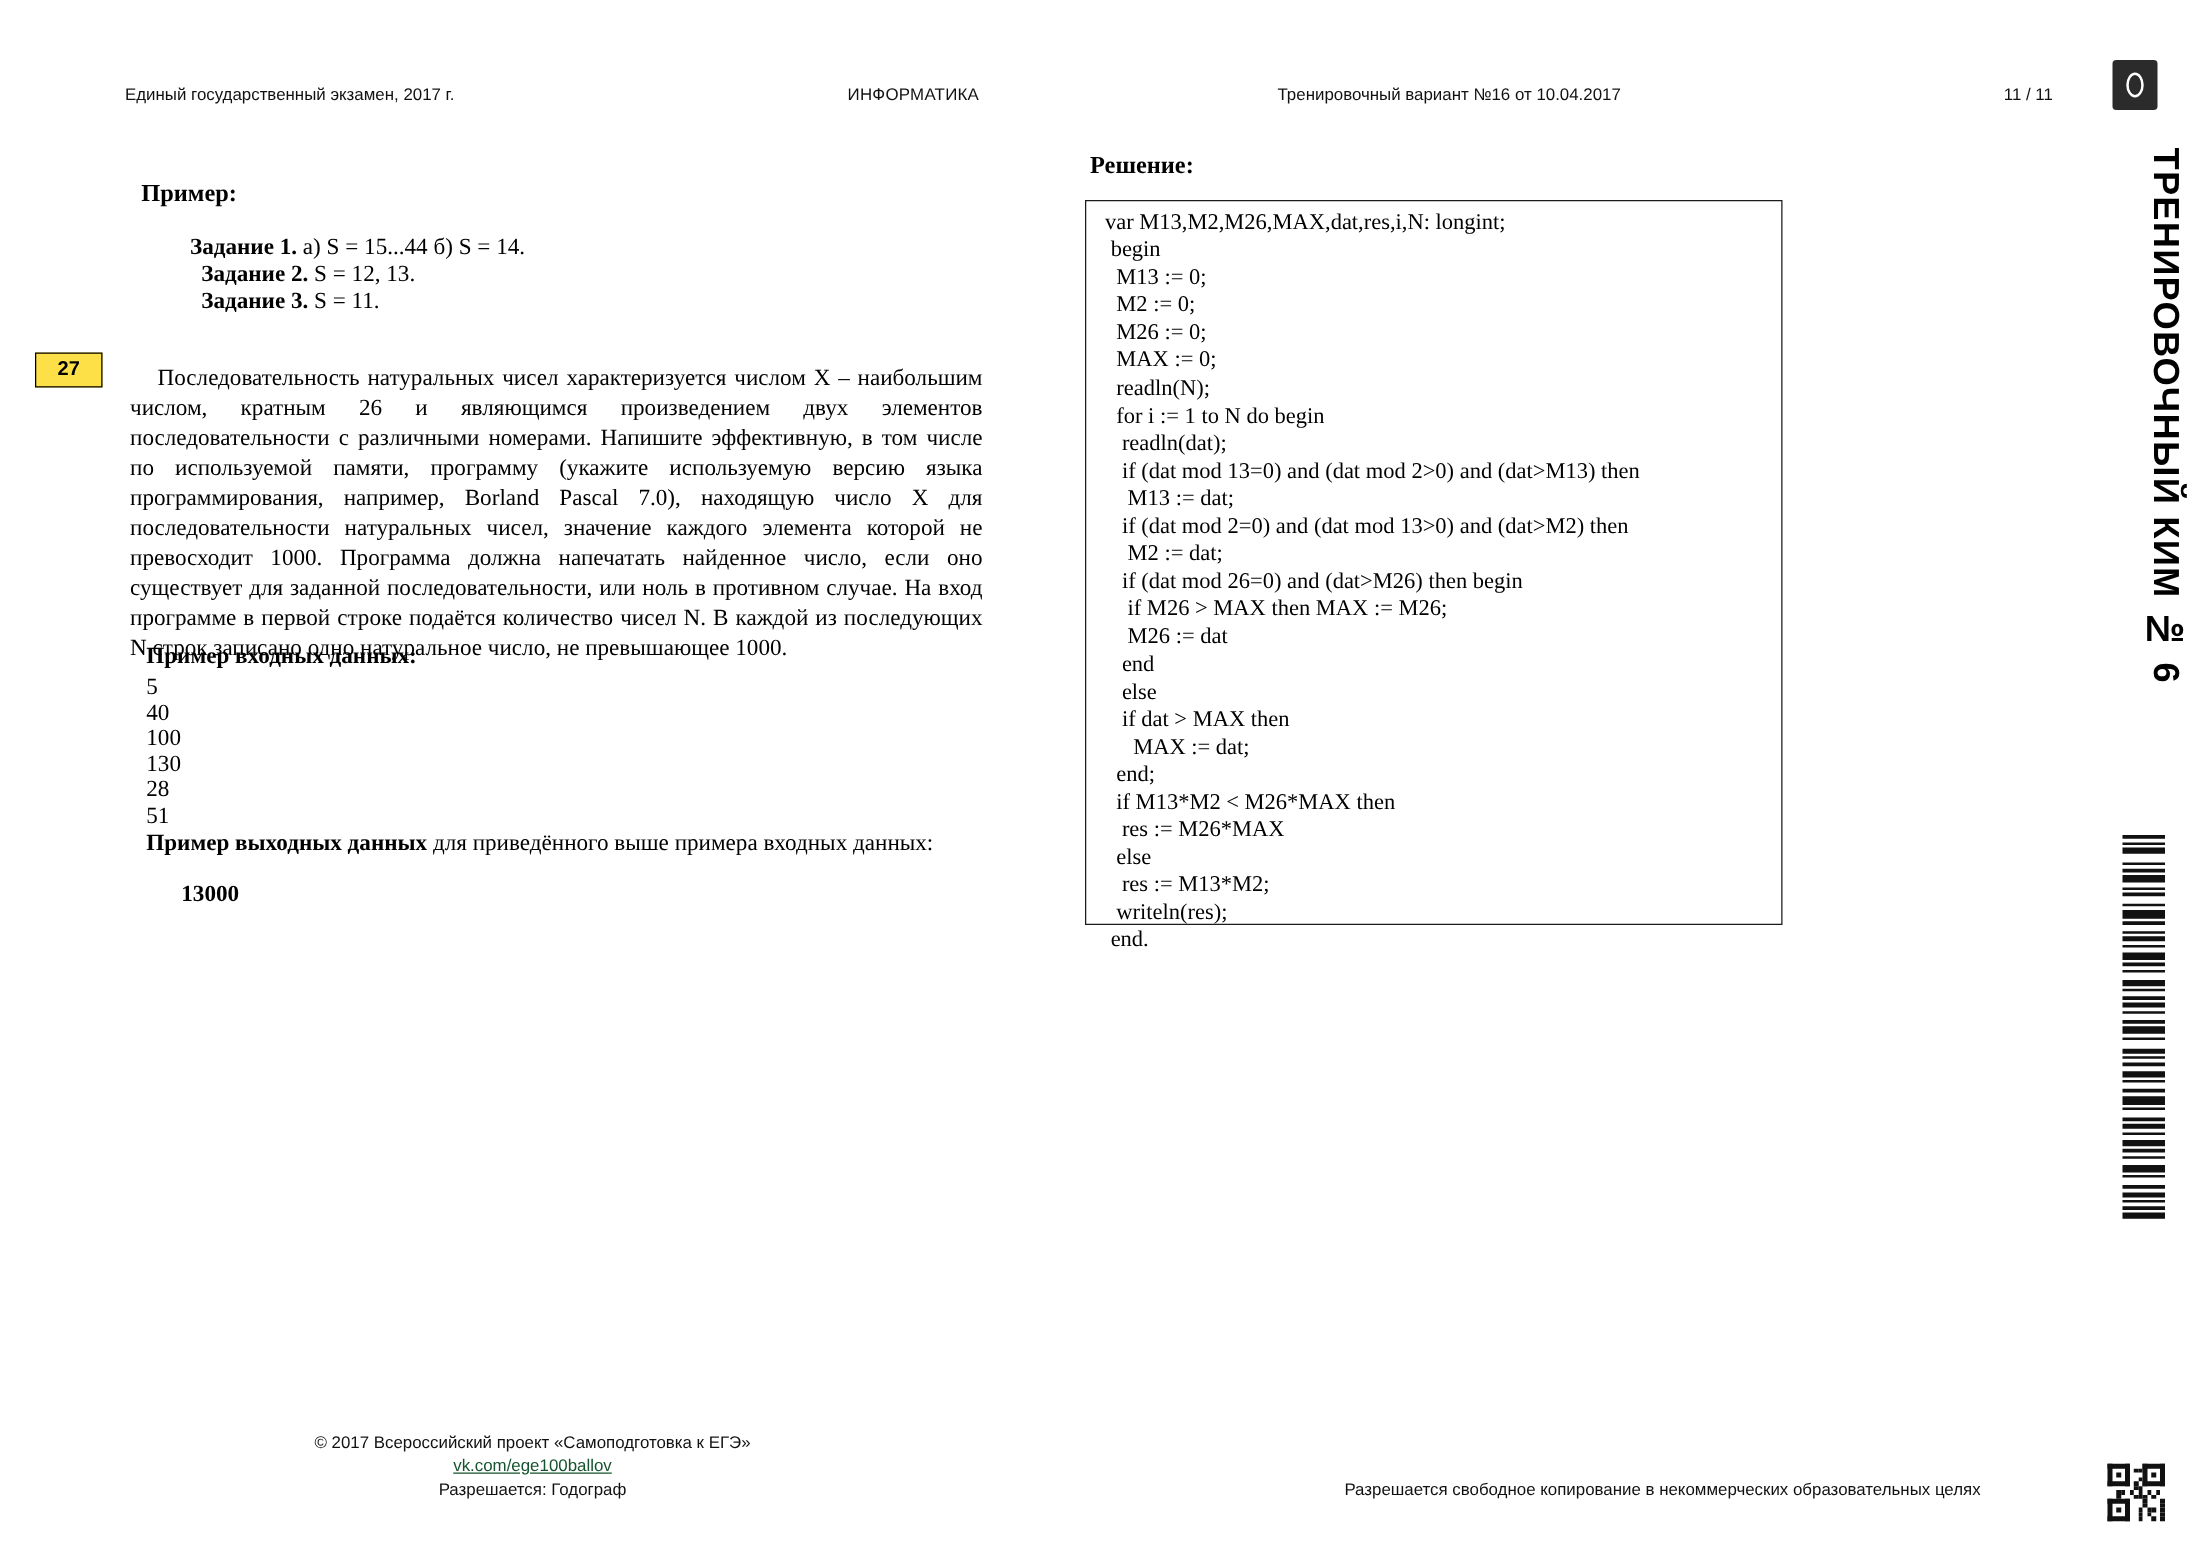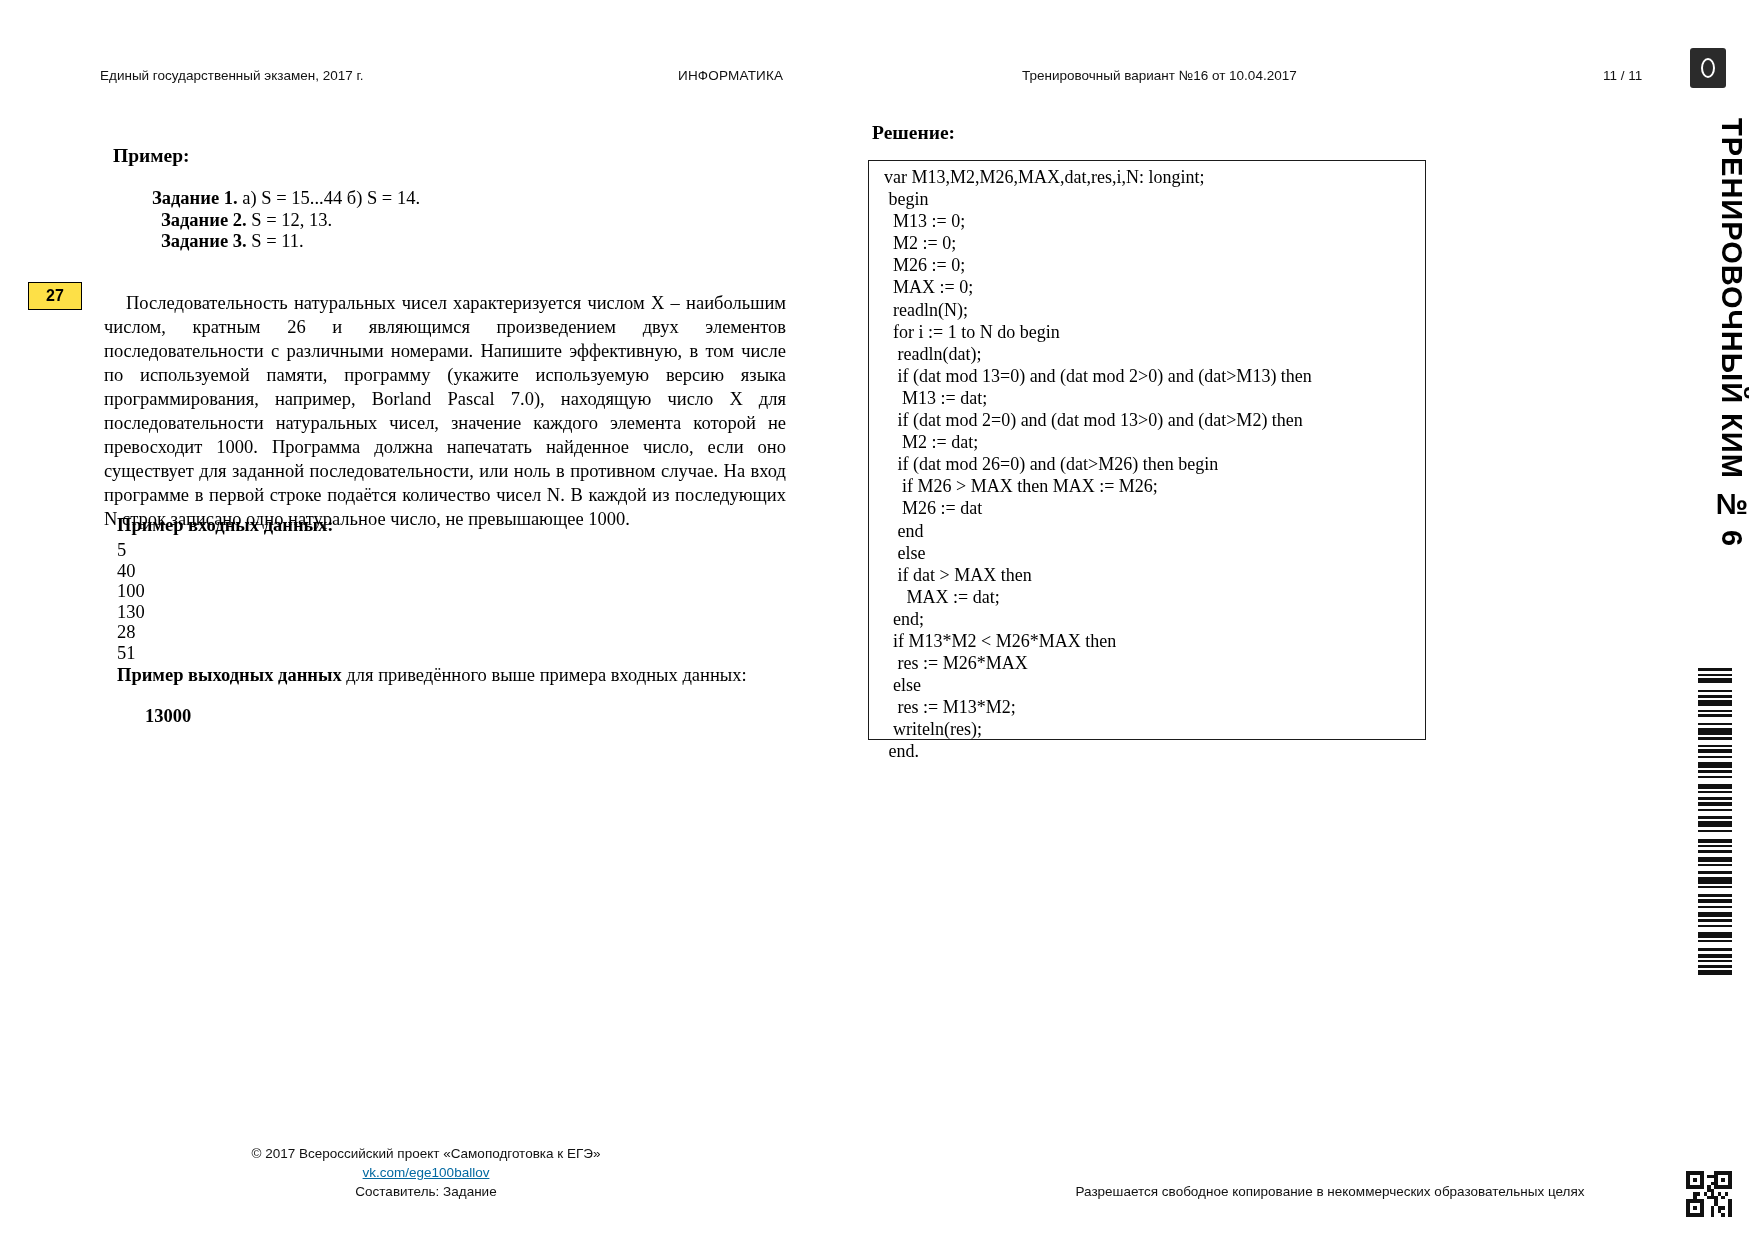--- a/index.html
+++ b/index.html
@@ -209,21 +209,21 @@
   }
   .footer-right {
     position: absolute;
     left: 1010px;
     bottom: 20px;
     width: 640px;
     text-align: center;
     line-height: 19px;
   }
   .lnk {
-    color: #0369a1;
+    color: #14532d;
     text-decoration: underline;
   }
 </style>
 </head>
 <body>
 
 <div class="page">
 
   <div class="hdr hdr-left">Единый государственный экзамен, 2017 г.</div>
   <div class="hdr hdr-center">ИНФОРМАТИКА</div>
@@ -380,20 +380,20 @@
       <i style="left: 31.8462px; top: 38.9231px; width: 3.53846px; height: 3.53846px;"></i>
       <i style="left: 42.4615px; top: 38.9231px; width: 3.53846px; height: 3.53846px;"></i>
       <i style="left: 24.7692px; top: 42.4615px; width: 3.53846px; height: 3.53846px;"></i>
       <i style="left: 35.3846px; top: 42.4615px; width: 3.53846px; height: 3.53846px;"></i>
       <i style="left: 42.4615px; top: 42.4615px; width: 3.53846px; height: 3.53846px;"></i>
     </div>
 
   <div class="footer">
     <div class="footer-left">
       <div><span>© 2017 Всероссийский проект «Самоподготовка к ЕГЭ» </span><span class="lnk">vk.com/ege100ballov</span></div>
-      <div>Составитель: Задание</div>
+      <div>Разрешается: Годограф</div>
     </div>
     <div class="footer-right">
       <div>Разрешается свободное копирование в некоммерческих образовательных целях</div>
     </div>
   </div>
 
 </div>
 
 </body></html>

